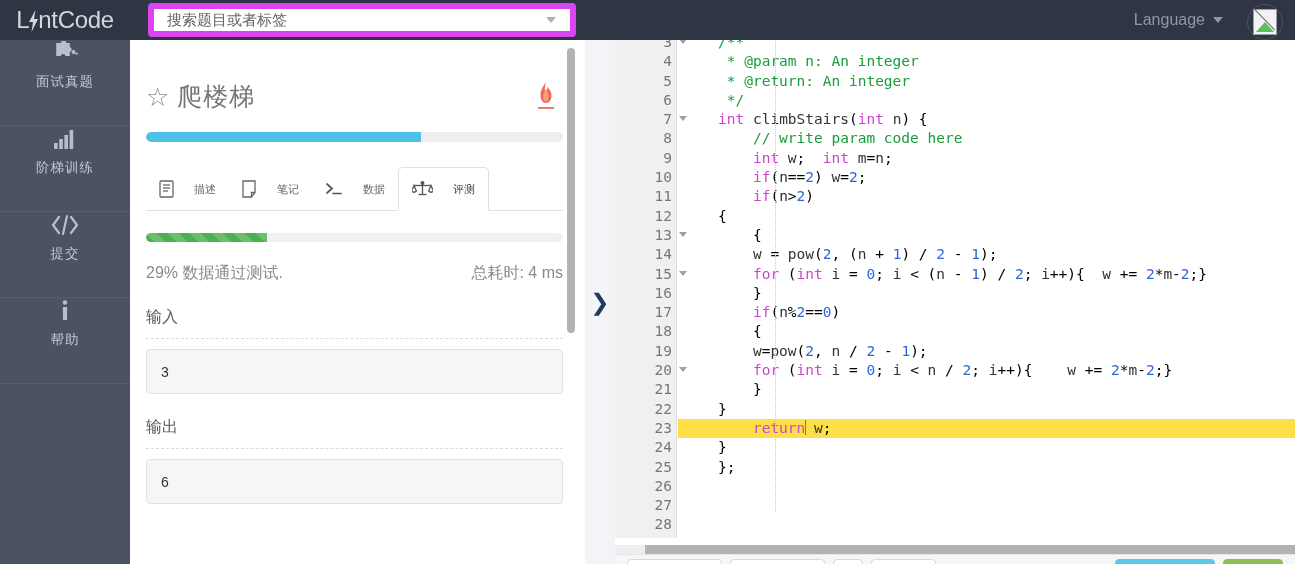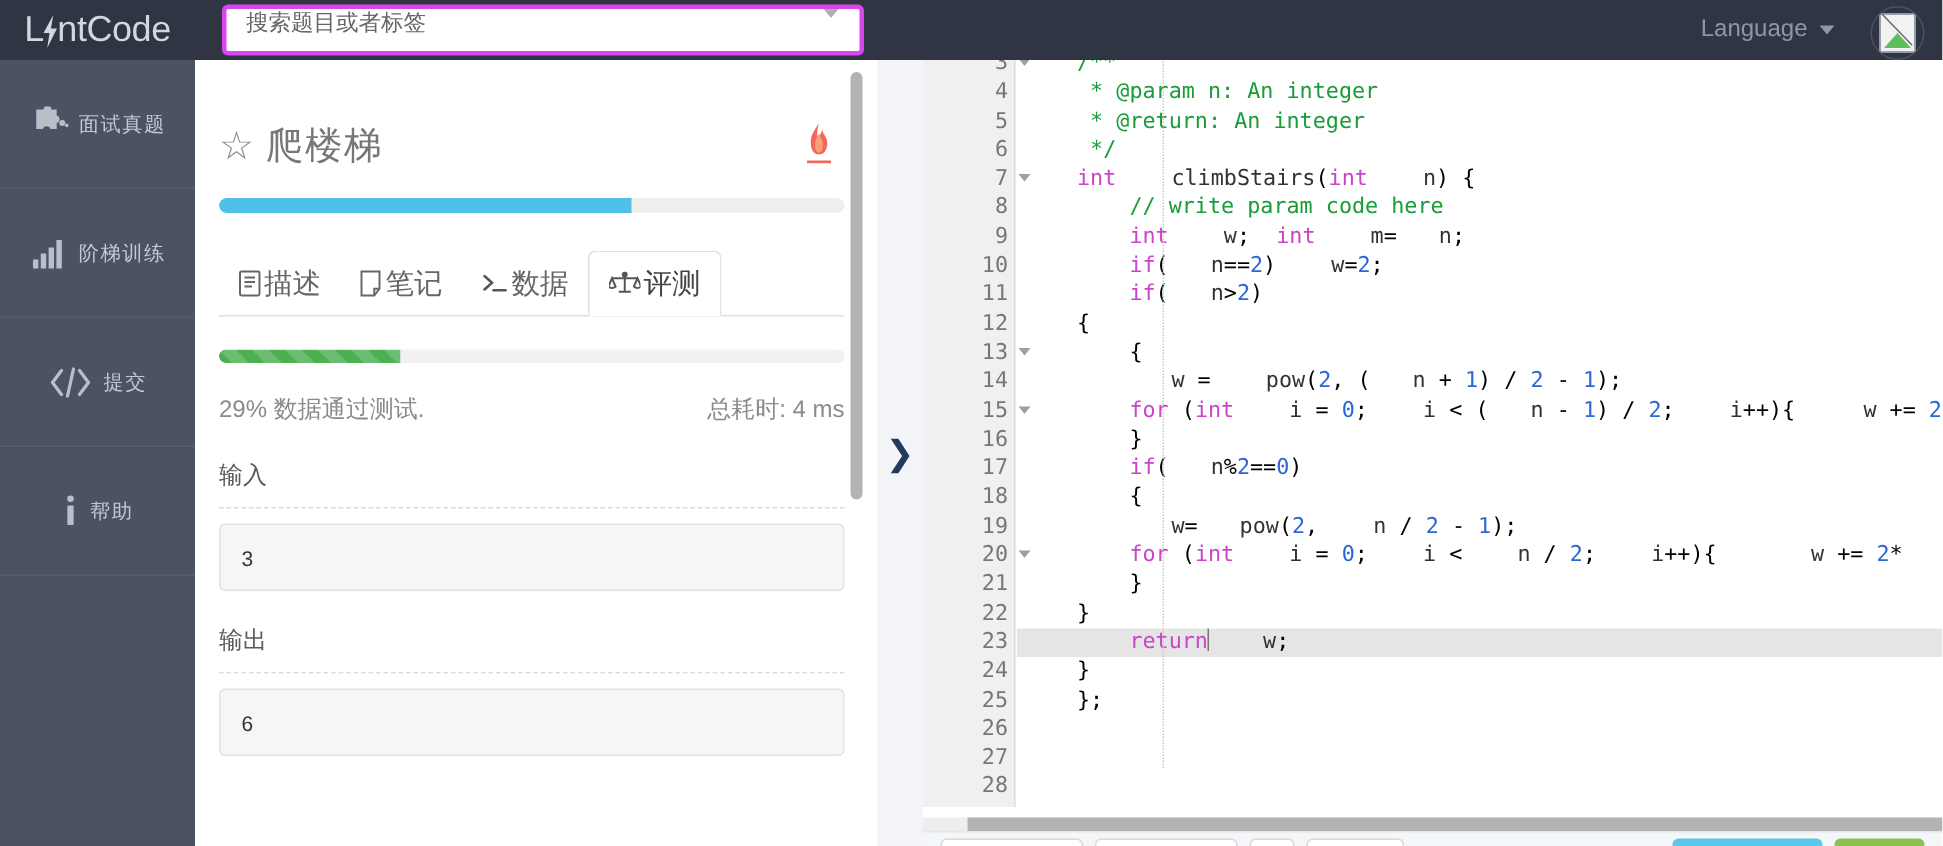--- a/index.html
+++ b/index.html
@@ -19,22 +19,22 @@
   .logo {
     width: 130px; height: 40px; display: flex; align-items: center;
     justify-content: center; color: #d3d7de; font-size: 24px;
     letter-spacing: -0.3px; font-weight: 400;
   }
   .logo .bolt { color: #d3d7de; font-size: 23px; margin: 0 -1px; }
   .searchwrap {
     position: absolute; left: 148px; top: 3px; width: 428px; height: 34px;
   }
   .searchbox {
-    width: 100%; height: 34px; background: #fff; border: 3px solid #d946ef;
-    border-radius: 4px; display: flex; 
+    width: 100%; height: 34px; background: #fff; border: 6px solid #d946ef;
+    border-radius: 4px; display: flex; align-items: center;
     padding: 0 10px 0 13px; font-size: 15px; color: #555;
   }
   .searchbox .ph { flex: 1; color: #666; font-size: 15px; }
   .caret-down {
     width: 0; height: 0; border-left: 5px solid transparent;
     border-right: 5px solid transparent; border-top: 6px solid #b0b0b0;
     margin-right: 4px;
   }
   .lang {
     position: absolute; right: 68px; top: 0; height: 40px;
@@ -63,22 +63,22 @@
     transform-origin: left top;
   }
 
   
   .sidebar {
     position: absolute; left: 0; top: 40px; width: 130px; height: 524px;
     background: #4a5263;
   }
   .side-item {
     height: 86px; border-bottom: 1px solid #555d6e;
-    display: flex; flex-direction: row; align-items: center;
-    justify-content: center; gap: 7px; color: #c3c8d2; cursor: pointer;
+    display: flex; flex-direction: column; align-items: center;
+    justify-content: flex-start; gap: 7px; color: #c3c8d2; cursor: pointer;
   }
   .side-item .ico { height: 26px; display: flex; align-items: center; }
   .side-item .lbl { font-size: 13.5px; color: #c3c8d2; letter-spacing: 1px; }
   .ico svg { display: block; }
 
   
   .leftpanel {
     position: absolute; left: 130px; top: 40px; width: 455px; height: 524px;
     background: #fff; overflow: hidden;
   }
@@ -98,22 +98,22 @@
     height: 10px; background: #eeeeee; border-radius: 5px; margin-top: 19px;
     overflow: hidden; width: 417px;
   }
   .bar-blue-fill { height: 100%; background: #4fc0e8; border-radius: 5px 0 0 5px; }
 
   .tabs {
     display: flex; align-items: flex-end; margin-top: 24px;
     border-bottom: 1px solid #e0e0e0; height: 45px; width: 417px;
   }
   .tab {
-    display: flex; align-items: center; gap: 2px; padding: 0 13px;
-    height: 44px; font-size: 19px; color: #666; cursor: pointer;
+    display: flex; align-items: center; gap: 20px; padding: 0 13px;
+    height: 44px; font-size: 11px; color: #666; cursor: pointer;
     position: relative; bottom: -1px;
   }
   .tab.active {
     background: #fff; border: 1px solid #e0e0e0; border-bottom: 1px solid #fff;
     border-radius: 5px 5px 0 0; color: #444;
   }
   .tab .ti { display: flex; align-items: center; }
 
   .verdict {
     color: #fb6b5b; font-size: 25px; font-weight: 400; margin-top: 29px;
@@ -172,29 +172,29 @@
     height: 19.3px; text-align: right; padding-right: 4px; color: #777;
     position: relative;
   }
   .gln .fold {
     position: absolute; right: -11px; top: 6px; width: 0; height: 0;
     border-left: 4px solid transparent; border-right: 4px solid transparent;
     border-top: 5px solid #9aa0a6;
   }
   .codearea { position: absolute; left: 63px; top: 0; right: 0; height: 100%; }
   .cline { height: 19.3px; white-space: pre; padding-left: 40px; }
-  .cline.active { background: #e5e5e5; }
+  .cline.active { background: #fde047; }
   .indentguide {
     position: absolute; left: 97px; top: 0; bottom: 26px; width: 0;
     border-left: 1px dotted #c8c8c8;
   }
   .k { color: #cc44cc; }  
   .n { color: #2c66d9; }  
   .c { color: #1a9c3a; }  
-  .p { color: #333; margin-left: 28px; }     
+  .p { color: #333; }     
   .cursor {
     display: inline-block; width: 1px; height: 15px; background: #777;
     vertical-align: -2px; margin: 0 -0.5px;
   }
 
   
   .hscroll {
     position: absolute; left: 615px; top: 545px; width: 680px; height: 9px;
     background: #eeeeee; z-index: 12;
   }

